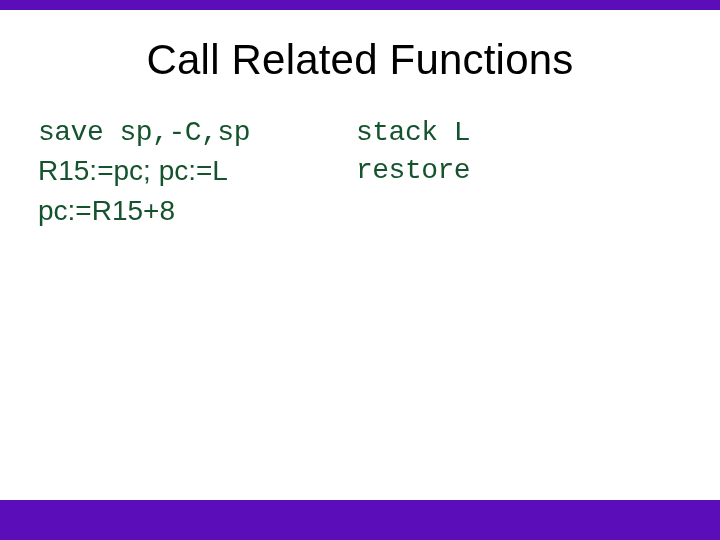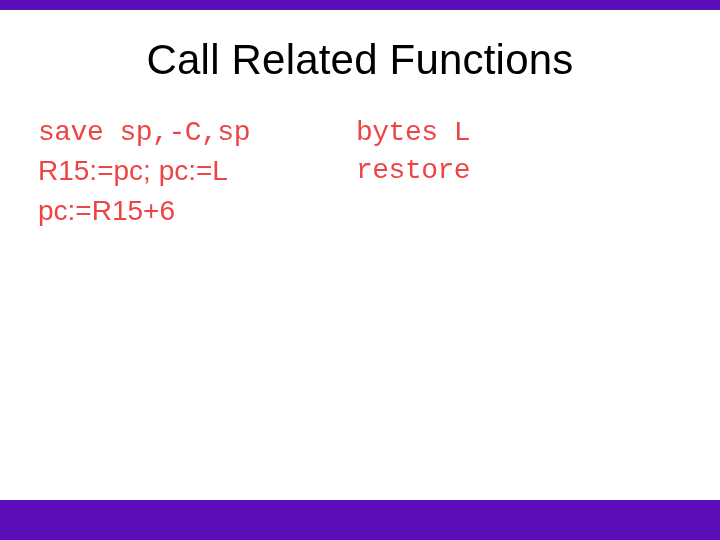--- a/index.html
+++ b/index.html
@@ -33,21 +33,21 @@
   }
   .table {
     display: grid;
     grid-template-columns: 310px 1fr;
     column-gap: 8px;
     row-gap: 0;
     padding-left: 38px;
     padding-right: 18px;
     font-size: 28px;
     line-height: 1.35;
-    color: #ef4444;
+    color: #14532d;
   }
   .mono {
     font-family: "Courier New", Courier, monospace;
     letter-spacing: -0.5px;
     white-space: pre;
   }
   .desc {
     font-family: Arial, Helvetica, sans-serif;
   }
   .inline-mono {
@@ -58,27 +58,27 @@
 <body>
 
 <div class="slide">
   <div class="content-box">
     <h1 class="title">Call Related Functions</h1>
 
     <div class="table">
 
       <div class="mono">save sp,-C,sp</div>
 
-      <div class="mono">bytes L</div>
+      <div class="mono">stack L</div>
       <div class="desc">
         <span>R15:=pc; pc:=L</span><span class="inline-mono"></span><span></span>
       </div>
 
       <div class="mono">restore</div>
 
       <div class="desc">
-        <span>pc:=R15+6</span><span class="inline-mono"></span><span></span>
+        <span>pc:=R15+8</span><span class="inline-mono"></span><span></span>
       </div>
 
 
     </div>
   </div>
 </div>
 
 </body></html>

